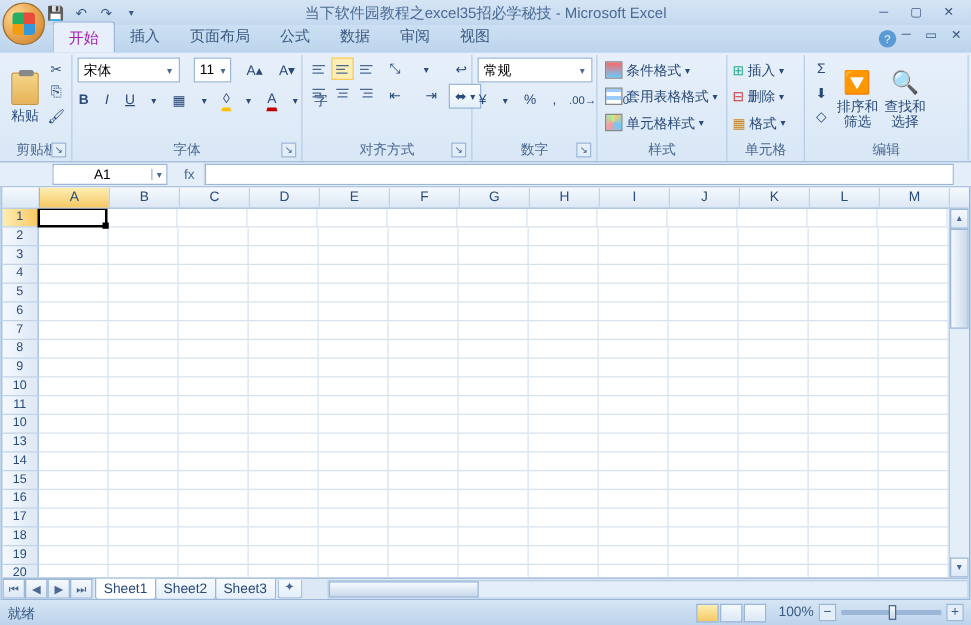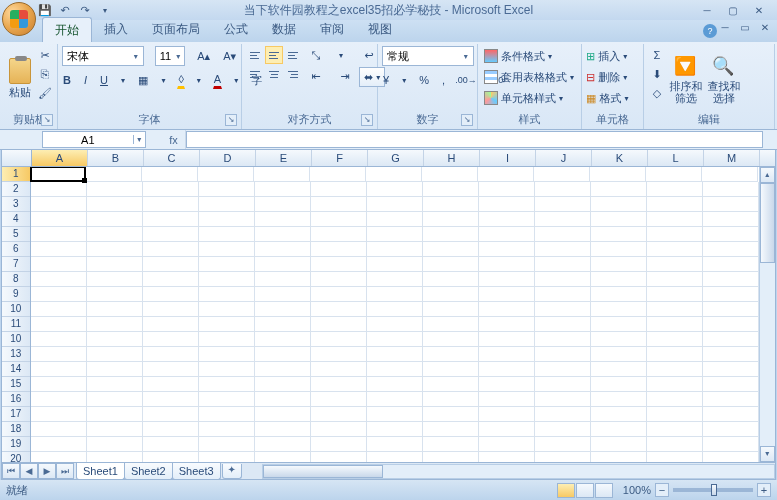--- a/index.html
+++ b/index.html
@@ -7,21 +7,21 @@
 .titlebar{height:20px;background:linear-gradient(#d6e5f4,#c3d8ef);display:flex;align-items:center;position:relative}
 .qat{display:flex;align-items:center;gap:2px;margin-left:36px}
 .qat-btn{width:18px;height:18px;display:flex;align-items:center;justify-content:center;color:#3b5a82;cursor:pointer}
 .title-text{position:absolute;left:50%;transform:translateX(-50%);color:#4a6a94;font-size:12px}
 .winbtns{margin-left:auto;display:flex;gap:6px;padding-right:8px}
 .winbtn{width:20px;height:14px;display:flex;align-items:center;justify-content:center;color:#3b5a82;cursor:pointer;font-size:10px}
 .office-btn{position:absolute;left:2px;top:2px;width:34px;height:34px;border-radius:50%;background:radial-gradient(circle at 30% 30%,#ffd89b,#e8a64e,#c77c2e);border:1px solid #9a6a2a;z-index:10;cursor:pointer;display:flex;align-items:center;justify-content:center}
 .office-btn::before{content:"";width:18px;height:18px;background:conic-gradient(#e74c3c 0 90deg,#3498db 90deg 180deg,#f39c12 180deg 270deg,#27ae60 270deg 360deg);border-radius:3px}
 .tabbar{height:22px;background:linear-gradient(#cde0f3,#bcd4ec);display:flex;align-items:flex-end;padding-left:42px;position:relative}
 .tab{padding:4px 12px 3px;color:#3b5a82;cursor:pointer;font-size:12px}
-.tab.active{background:#e7f0fa;border:1px solid #9bb6d6;border-bottom:none;border-radius:3px 3px 0 0;color:#14532d}
+.tab.active{background:#e7f0fa;border:1px solid #9bb6d6;border-bottom:none;border-radius:3px 3px 0 0;color:#a21caf}
 .tab-help{position:absolute;right:60px;top:4px;width:14px;height:14px;border-radius:50%;background:#5b9bd5;color:#fff;text-align:center;line-height:14px;font-size:9px;cursor:pointer}
 .doc-btns{position:absolute;right:4px;top:2px;display:flex;gap:4px}
 .doc-btn{width:16px;height:14px;color:#3b5a82;cursor:pointer;font-size:10px;text-align:center}
 .ribbon{height:88px;background:linear-gradient(#e7f0fa,#d9e7f6);border-bottom:1px solid #9bb6d6;display:flex;padding:2px 2px 0}
 .group{border-right:1px solid #b8cee6;padding:2px 4px;display:flex;flex-direction:column;position:relative}
 .group-body{flex:1;display:flex;gap:2px}
 .group-label{height:15px;text-align:center;color:#4a6a94;font-size:11px;display:flex;align-items:center;justify-content:center;position:relative}
 .group-label .dlg{position:absolute;right:0;bottom:1px;width:12px;height:12px;border:1px solid #9bb6d6;background:#e3eef9;font-size:8px;line-height:10px;cursor:pointer}
 .vstack{display:flex;flex-direction:column;gap:1px}
 .hstack{display:flex;gap:11px;align-items:center}
@@ -34,21 +34,21 @@
 .ico-paste{background:linear-gradient(#f4d58a,#e6b357);border:1px solid #c9953a;border-radius:2px;width:22px;height:26px;position:relative}
 .ico-paste::before{content:"";position:absolute;top:-3px;left:5px;width:12px;height:5px;background:#888;border-radius:2px}
 .align-grid{display:grid;grid-template-columns:repeat(3,18px);gap:1px}
 .align-btn{width:18px;height:18px;border:1px solid transparent;display:flex;flex-direction:column;justify-content:center;gap:2px;padding:3px;cursor:pointer}
 .align-btn span{height:1px;background:#4a6a94}
 .merge-btn{height:20px;border:1px solid #9bb6d6;background:linear-gradient(#fefefe,#e3eef9);padding:0 4px;display:flex;align-items:center;gap:3px;cursor:pointer;font-size:11px;color:#2a4b79}
 .styles-item{display:flex;align-items:center;gap:3px;height:20px;cursor:pointer;color:#2a4b79;font-size:11px;padding:0 2px}
 .styles-item .si{width:14px;height:14px;border:1px solid #888}
 .cells-item{display:flex;align-items:center;gap:3px;height:20px;cursor:pointer;color:#2a4b79;font-size:11px}
 .formula-bar{height:20px;background:#e3eef9;border-bottom:1px solid #9bb6d6;display:flex;align-items:stretch}
-.name-box{width:104px;background:#fff;border:1px solid #9bb6d6;margin:1px 16px 1px 42px;display:flex;align-items:center}
+.name-box{width:92px;background:#fff;border:1px solid #9bb6d6;margin:1px 6px 1px 42px;display:flex;align-items:center}
 .name-box input{border:none;outline:none;width:100%;text-align:center;font-size:11px}
 .name-box .dd{width:14px;text-align:center;color:#4a6a94;font-size:8px;cursor:pointer;border-left:1px solid #9bb6d6}
 .fx-btn{width:24px;display:flex;align-items:center;justify-content:center;color:#4a6a94;border-right:1px solid #c9d8ea;cursor:pointer}
 .formula-input{flex:1;background:#fff;border:1px solid #9bb6d6;margin:1px 14px 1px 0}
 .formula-input input{border:none;outline:none;width:100%;height:100%;padding:0 4px;font-size:11px}
 .grid-area{flex:1;background:#fff;display:flex;flex-direction:column;overflow:hidden;border:1px solid #9bb6d6;border-top:none;margin:0 1px}
 .col-headers{height:17px;display:flex;background:linear-gradient(#f5f9fd,#dce8f5);border-bottom:1px solid #9bb6d6}
 .corner{width:30px;border-right:1px solid #9bb6d6;background:linear-gradient(#f5f9fd,#dce8f5);cursor:pointer}
 .col-h{width:56px;border-right:1px solid #c3d3e6;text-align:center;line-height:16px;color:#2a4b79;cursor:pointer;font-size:11px}
 .col-h.sel{background:linear-gradient(#fdeeb3,#f7c964)}

